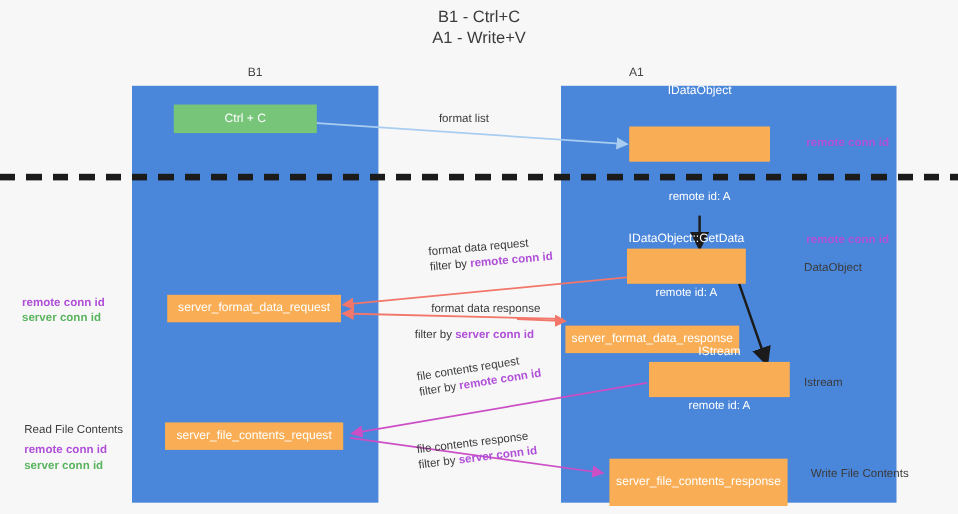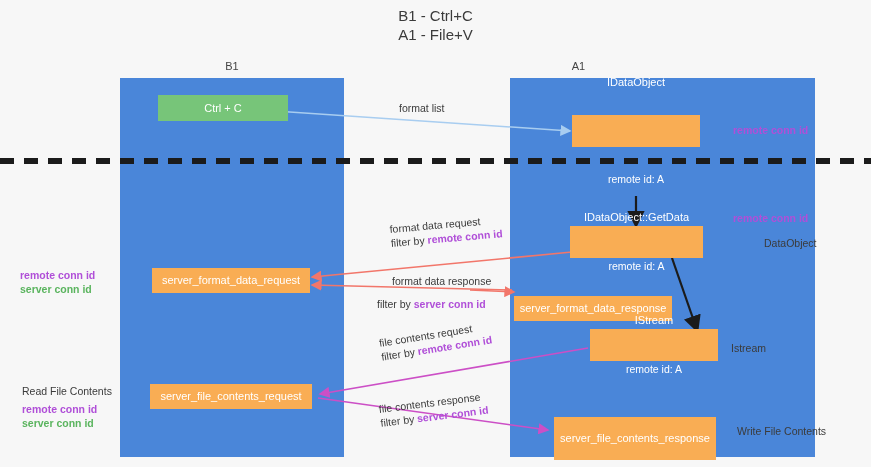--- a/index.html
+++ b/index.html
@@ -79,21 +79,21 @@
     width:871px;
     height:6px;
     background:repeating-linear-gradient(to right,#1b1b1b 0 14px,transparent 14px 24px);
   }
 </style>
 </head>
 <body>
 
 <div id="canvas">
 
-  <div class="title"><span>B1 - Ctrl+C</span><br><span>A1 - File+V</span></div>
+  <div class="title"><span>B1 - Ctrl+C</span><br><span>A1 - Write+V</span></div>
 
   <div class="lane-head" style="left:120px;top:47px;width:224px;">
     <div>B1</div>
     <div>connection</div>
   </div>
   <div class="lane-head" style="left:510px;top:47px;width:137px;">
     <div>A1</div>
     <div>remote</div>
   </div>
 
@@ -138,21 +138,21 @@
   <div class="node green" style="left:158px;top:95px;width:130px;height:26px;">
     <div>Ctrl + C</div>
   </div>
 
   <div class="node orange" style="left:572px;top:115px;width:128px;height:32px;gap:48px;">
     <div>IDataObject</div>
     <div class="l2">remote id: A</div>
   </div>
 
 
-  <div class="node orange" style="left:570px;top:226px;width:133px;height:32px;">
+  <div class="node orange" style="left:570px;top:226px;width:108px;height:32px;">
     <div>IDataObject::GetData</div>
     <div class="l2">remote id: A</div>
   </div>
 
   <div class="node orange" style="left:152px;top:268px;width:158px;height:25px;">
     <div>server_format_data_request</div>
   </div>
 
   <div class="node orange" style="left:514px;top:280px;width:158px;height:25px;margin-top:16px;">
     <div>server_format_data_response</div>
@@ -190,21 +190,21 @@
     <div><span>filter by </span><span class="k-remote">remote conn id</span></div>
   </div>
 
   <div class="edge-label rot" style="left:378px;top:402px;transform:rotate(-7deg);">
     <div>file contents response</div>
     <div><span>filter by </span><span class="k-server-p">server conn id</span></div>
   </div>
 
   <div class="side-label k-remote" style="left:733px;top:123px;">remote conn id</div>
   <div class="side-label k-remote" style="left:733px;top:211px;">remote conn id</div>
-  <div class="side-label" style="left:764px;top:236px;">DataObject</div>
+  <div class="side-label" style="left:731px;top:236px;">DataObject</div>
   <div class="side-label" style="left:731px;top:341px;">Istream</div>
   <div class="side-label" style="left:737px;top:424px;">Write File Contents</div>
 
   <div class="side-label k-remote" style="left:20px;top:268px;">remote conn id</div>
   <div class="side-label k-server-g" style="left:20px;top:282px;">server conn id</div>
 
   <div class="side-label" style="left:22px;top:384px;">Read File Contents</div>
   <div class="side-label k-remote" style="left:22px;top:402px;">remote conn id</div>
   <div class="side-label k-server-g" style="left:22px;top:416px;">server conn id</div>
 

